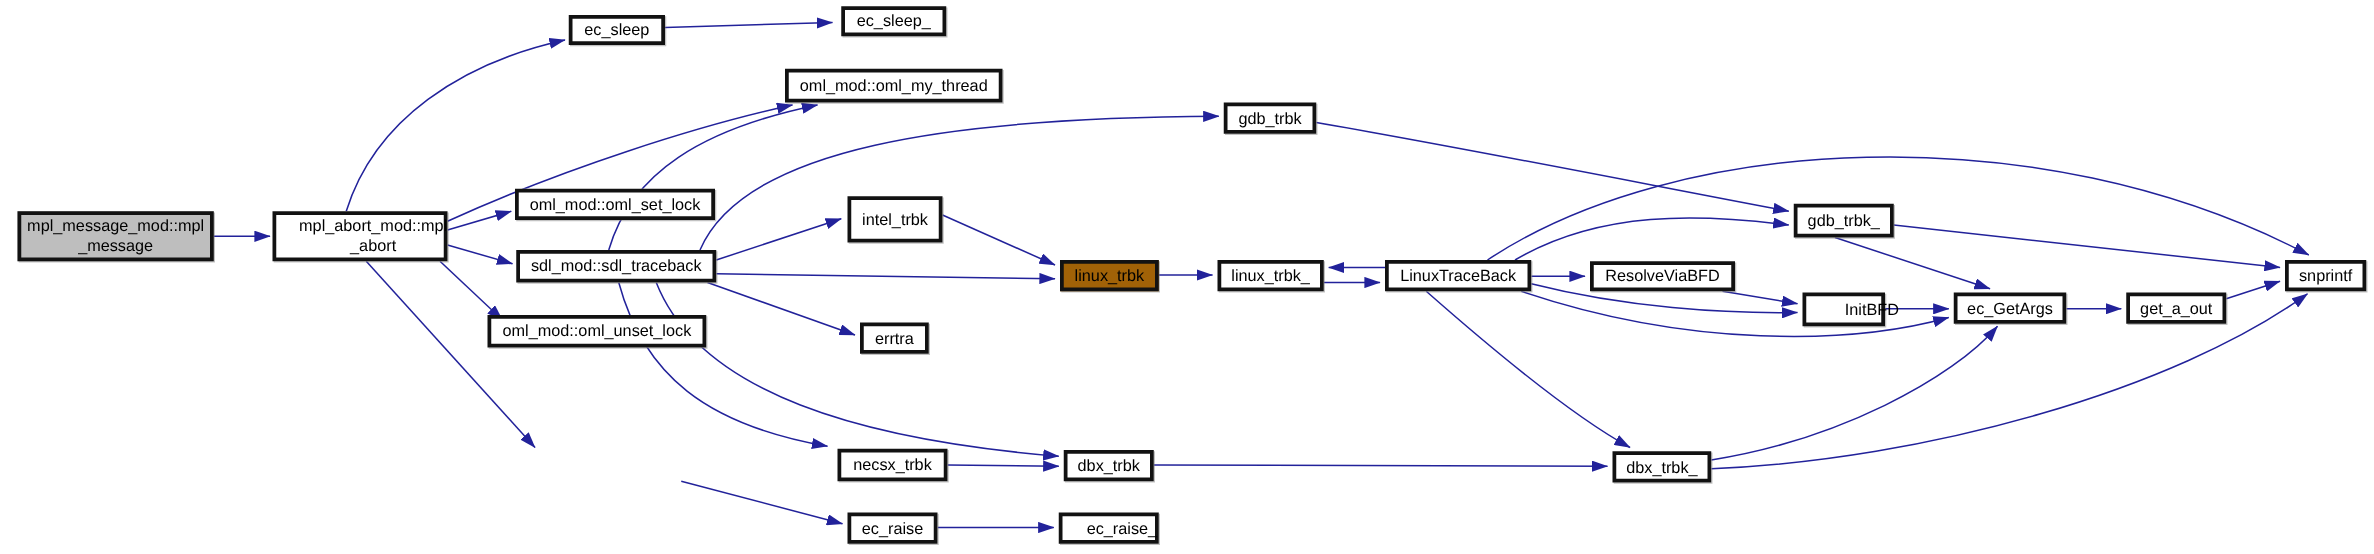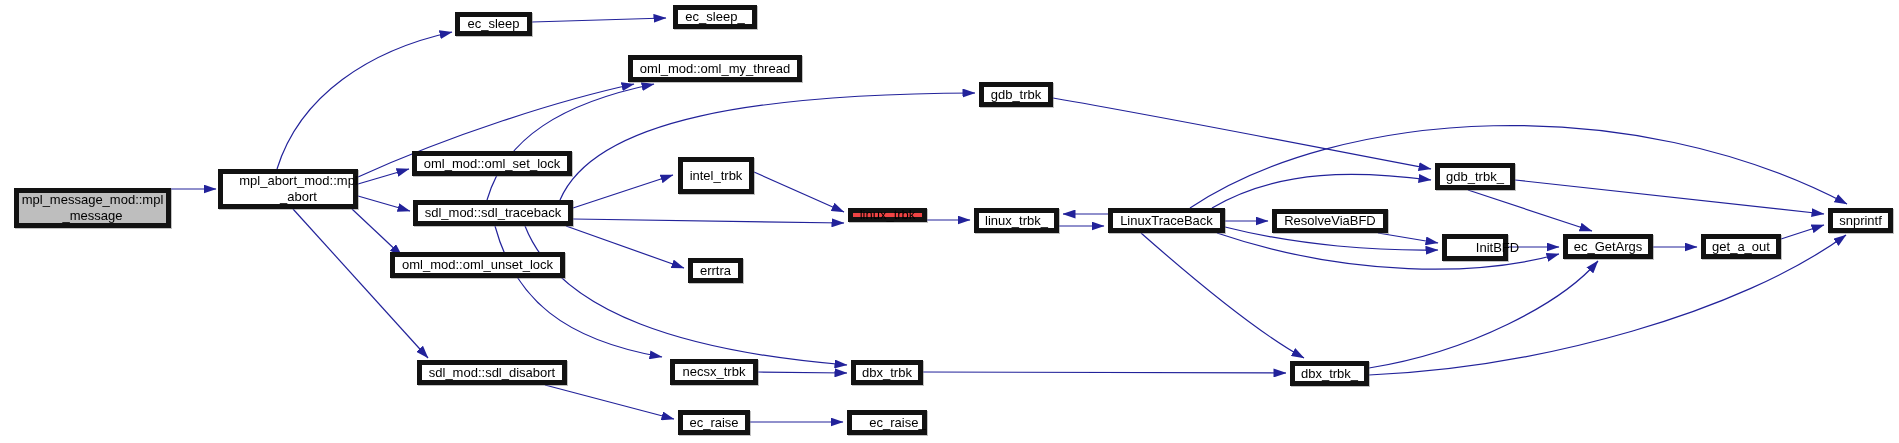--- a/index.html
+++ b/index.html
@@ -3,21 +3,21 @@
 <meta charset="utf-8">
 <style>
   html,body{margin:0;padding:0;background:#ffffff;}
   body{width:1899px;height:443px;overflow:hidden;font-family:"Liberation Sans",sans-serif;}
   .graph{position:relative;width:1899px;height:443px;background:#ffffff;}
   svg.edge-layer{position:absolute;left:0;top:0;width:1899px;height:443px;}
   path.edge{fill:none;stroke-width:1.2px;}
   .node{
     position:absolute;box-sizing:border-box;
     display:flex;align-items:center;justify-content:center;
-    background:#ffffff;border:5px solid #737373;
+    background:#ffffff;border:3px solid #737373;
     box-shadow:1px 1px 0 rgba(120,120,120,.45);
     font-size:13px;line-height:1.2;color:#000;text-align:center;
     white-space:pre-line;cursor:pointer;z-index:2;padding:0 3px;
   }
 </style>
 </head>
 <body>
 
 <div class="graph">
   <svg class="edge-layer">
@@ -59,41 +59,40 @@
       <path d="M1508,247 L1559,247" class="edge" stroke="#22229a" marker-end="url(#arrow)"></path>
       <path d="M1653,247 L1697,247" class="edge" stroke="#22229a" marker-end="url(#arrow)"></path>
       <path d="M1781,239 L1824,225" class="edge" stroke="#22229a" marker-end="url(#arrow)"></path>
       <path d="M1141,233 C1200,285 1262,335 1304,358" class="edge" stroke="#22229a" marker-end="url(#arrow)"></path>
       <path d="M1369,368 C1470,352 1562,303 1598,261" class="edge" stroke="#22229a" marker-end="url(#arrow)"></path>
       <path d="M1369,375 C1540,368 1740,312 1846,235" class="edge" stroke="#22229a" marker-end="url(#arrow)"></path>
       <path d="M545,385 L674,419" class="edge" stroke="#22229a" marker-end="url(#arrow)"></path>
       <path d="M750,422 L843,422" class="edge" stroke="#22229a" marker-end="url(#arrow)"></path>
     </svg>
 
-  <div class="node" style="left: 14px; top: 169px; width: 157px; height: 40px; background: rgb(190, 190, 190); border-color: rgb(18, 18, 18); margin-top: 19px;"><span>mpl_message_mod::mpl
+  <div class="node" style="left: 14px; top: 169px; width: 157px; height: 40px; background: rgb(190, 190, 190); border-color: rgb(18, 18, 18);"><span>mpl_message_mod::mpl
 _message</span></div>
   <div class="node" style="left: 218px; top: 169px; width: 140px; height: 40px; background: rgb(255, 255, 255); border-color: rgb(18, 18, 18); padding-left: 24px;"><span>mpl_abort_mod::mpl
 _abort</span></div>
   <div class="node" style="left: 455px; top: 12px; width: 77px; height: 24px; background: rgb(255, 255, 255); border-color: rgb(18, 18, 18);"><span>ec_sleep</span></div>
   <div class="node" style="left: 673px; top: 5px; width: 84px; height: 24px; background: rgb(255, 255, 255); border-color: rgb(18, 18, 18);"><span>ec_sleep_</span></div>
   <div class="node" style="left: 412px; top: 151px; width: 160px; height: 25px; background: rgb(255, 255, 255); border-color: rgb(18, 18, 18);"><span>oml_mod::oml_set_lock</span></div>
   <div class="node" style="left: 628px; top: 55px; width: 174px; height: 27px; background: rgb(255, 255, 255); border-color: rgb(18, 18, 18);"><span>oml_mod::oml_my_thread</span></div>
   <div class="node" style="left: 413px; top: 200px; width: 160px; height: 26px; background: rgb(255, 255, 255); border-color: rgb(18, 18, 18);"><span>sdl_mod::sdl_traceback</span></div>
   <div class="node" style="left: 390px; top: 252px; width: 175px; height: 26px; background: rgb(255, 255, 255); border-color: rgb(18, 18, 18);"><span>oml_mod::oml_unset_lock</span></div>
   <div class="node" style="left: 678px; top: 157px; width: 76px; height: 37px; background: rgb(255, 255, 255); border-color: rgb(18, 18, 18);"><span>intel_trbk</span></div>
   <div class="node" style="left: 688px; top: 258px; width: 55px; height: 25px; background: rgb(255, 255, 255); border-color: rgb(18, 18, 18);"><span>errtra</span></div>
   <div class="node" style="left: 979px; top: 82px; width: 74px; height: 25px; background: rgb(255, 255, 255); border-color: rgb(18, 18, 18);"><span>gdb_trbk</span></div>
-  <div class="node" style="left: 848px; top: 208px; width: 79px; height: 14px; background: #ef4444; border-color: rgb(18, 18, 18);"><span>linux_trbk</span></div>
+  <div class="node" style="left: 848px; top: 208px; width: 79px; height: 25px; background: #a16207; border-color: rgb(18, 18, 18);"><span>linux_trbk</span></div>
   <div class="node" style="left: 974px; top: 208px; width: 85px; height: 25px; background: rgb(255, 255, 255); border-color: rgb(18, 18, 18);"><span>linux_trbk_</span></div>
   <div class="node" style="left: 1108px; top: 208px; width: 117px; height: 25px; background: rgb(255, 255, 255); border-color: rgb(18, 18, 18);"><span>LinuxTraceBack</span></div>
   <div class="node" style="left: 1272px; top: 209px; width: 116px; height: 24px; background: rgb(255, 255, 255); border-color: rgb(18, 18, 18);"><span>ResolveViaBFD</span></div>
   <div class="node" style="left: 1435px; top: 163px; width: 80px; height: 27px; background: rgb(255, 255, 255); border-color: rgb(18, 18, 18);"><span>gdb_trbk_</span></div>
   <div class="node" style="left: 1442px; top: 234px; width: 66px; height: 27px; background: rgb(255, 255, 255); border-color: rgb(18, 18, 18); padding-left: 48px;"><span>InitBFD</span></div>
   <div class="node" style="left: 1563px; top: 234px; width: 90px; height: 25px; background: rgb(255, 255, 255); border-color: rgb(18, 18, 18);"><span>ec_GetArgs</span></div>
   <div class="node" style="left: 1701px; top: 234px; width: 80px; height: 25px; background: rgb(255, 255, 255); border-color: rgb(18, 18, 18);"><span>get_a_out</span></div>
   <div class="node" style="left: 1828px; top: 208px; width: 65px; height: 25px; background: rgb(255, 255, 255); border-color: rgb(18, 18, 18);"><span>snprintf</span></div>
   <div class="node" style="left: 670px; top: 359px; width: 88px; height: 26px; background: rgb(255, 255, 255); border-color: rgb(18, 18, 18);"><span>necsx_trbk</span></div>
   <div class="node" style="left: 851px; top: 360px; width: 72px; height: 25px; background: rgb(255, 255, 255); border-color: rgb(18, 18, 18);"><span>dbx_trbk</span></div>
   <div class="node" style="left: 1290px; top: 361px; width: 79px; height: 25px; background: rgb(255, 255, 255); border-color: rgb(18, 18, 18);"><span>dbx_trbk_</span></div>
-  <div class="node" style="left: 417px; top: 360px; width: 150px; height: 25px; background: rgb(255, 255, 255); border-color: rgb(18, 18, 18);"><span>sdl_mod::sdl_disabort</span></div>
   <div class="node" style="left: 678px; top: 410px; width: 72px; height: 25px; background: rgb(255, 255, 255); border-color: rgb(18, 18, 18);"><span>ec_raise</span></div>
   <div class="node" style="left: 847px; top: 410px; width: 80px; height: 25px; background: rgb(255, 255, 255); border-color: rgb(18, 18, 18); padding-left: 24px;"><span>ec_raise_</span></div>
 </div>
 
 </body></html>

